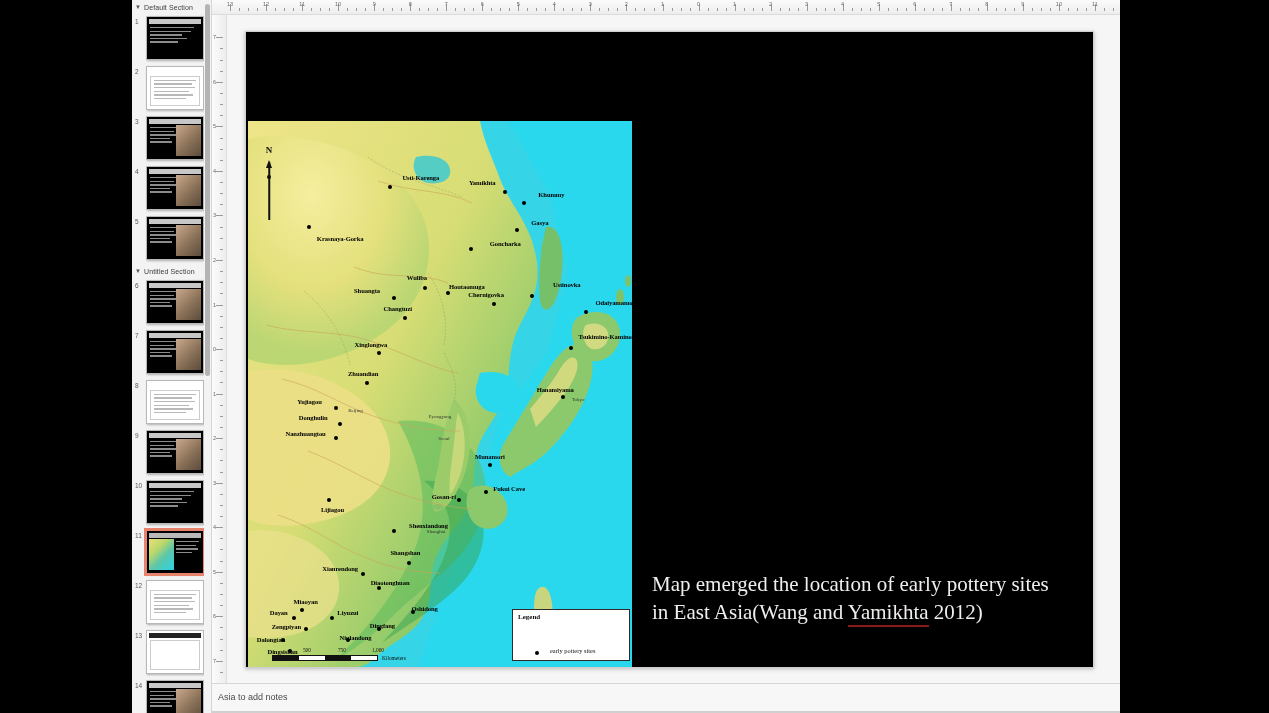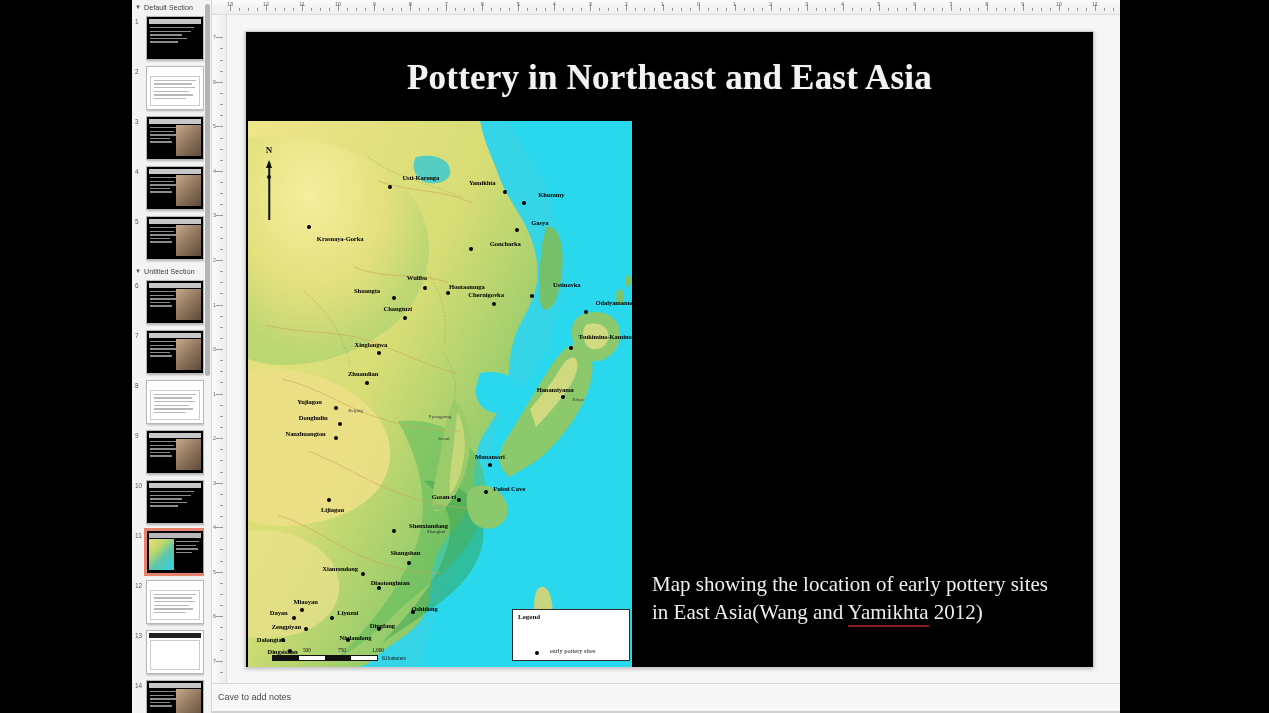--- a/index.html
+++ b/index.html
@@ -759,21 +759,20 @@
         <div class="tick rv-minor" style="top:634.6px"></div>
         <div class="tick rv-major" style="top:645.7px"></div>
         <div class="rv-lbl" style="top:645.7px">7</div>
         <div class="tick rv-minor" style="top:656.9px"></div>
       </div>
 
     <div id="canvas-area">
 
       <div id="slide">
 
-        <div id="slide-title">Pottery in Northeast and East Asia</div>
 
         <div id="map">
           <svg width="384" height="546" viewBox="0 0 384 546" style="position:absolute;left:0;top:0">
             <defs>
               <linearGradient id="gElev" x1="0" y1="0" x2="1" y2="1">
                 <stop offset="0%" stop-color="#efe58a"></stop>
                 <stop offset="45%" stop-color="#d7dd74"></stop>
                 <stop offset="75%" stop-color="#8cc96a"></stop>
                 <stop offset="100%" stop-color="#3fae7e"></stop>
               </linearGradient>
@@ -980,25 +979,25 @@
                 <i class="w"></i>
                 <i class="b"></i>
                 <i class="w"></i>
             </div>
             <div class="sb-unit">Kilometers</div>
           </div>
         </div>
 
 
         <div id="slide-caption">
-          <span>Map showing the location of early pottery sites in East Asia(Wang and </span><span class="misspelled">Yamikhta</span><span> 2012)</span>
+          <span>Map emerged the location of early pottery sites in East Asia(Wang and </span><span class="misspelled">Yamikhta</span><span> 2012)</span>
         </div>
 
       </div>
     </div>
 
     <div id="notes">
-      <div id="notes-placeholder">Cave to add notes</div>
+      <div id="notes-placeholder">Asia to add notes</div>
       <div id="notes-bottom-rule"></div>
     </div>
 
   </div>
 </div>
 
 </body></html>

